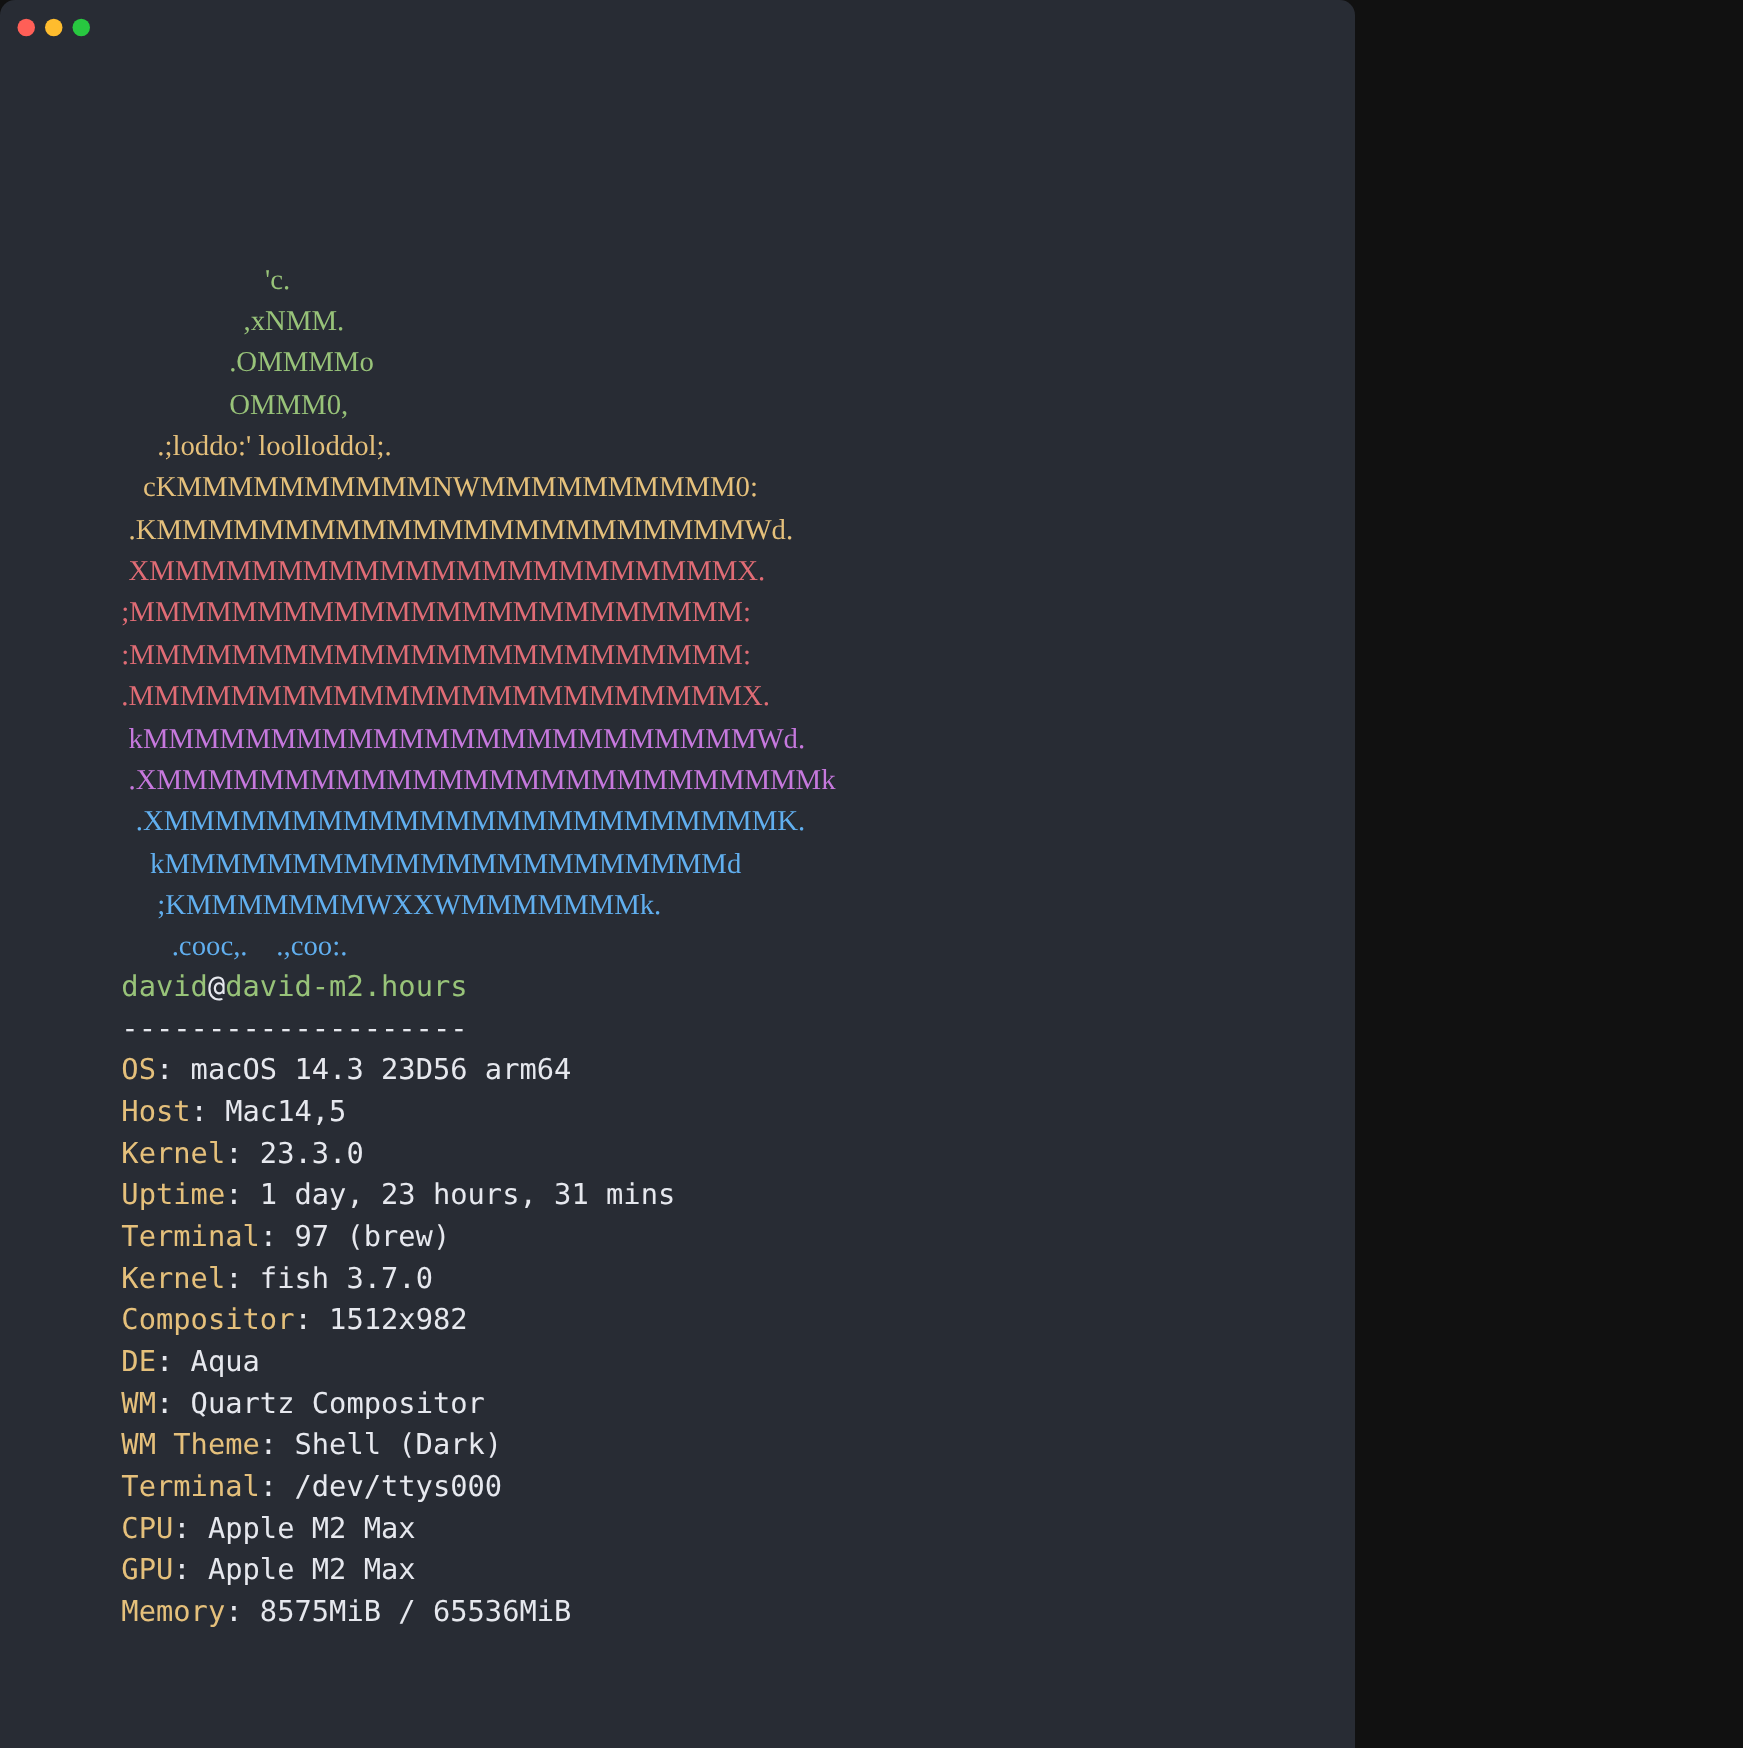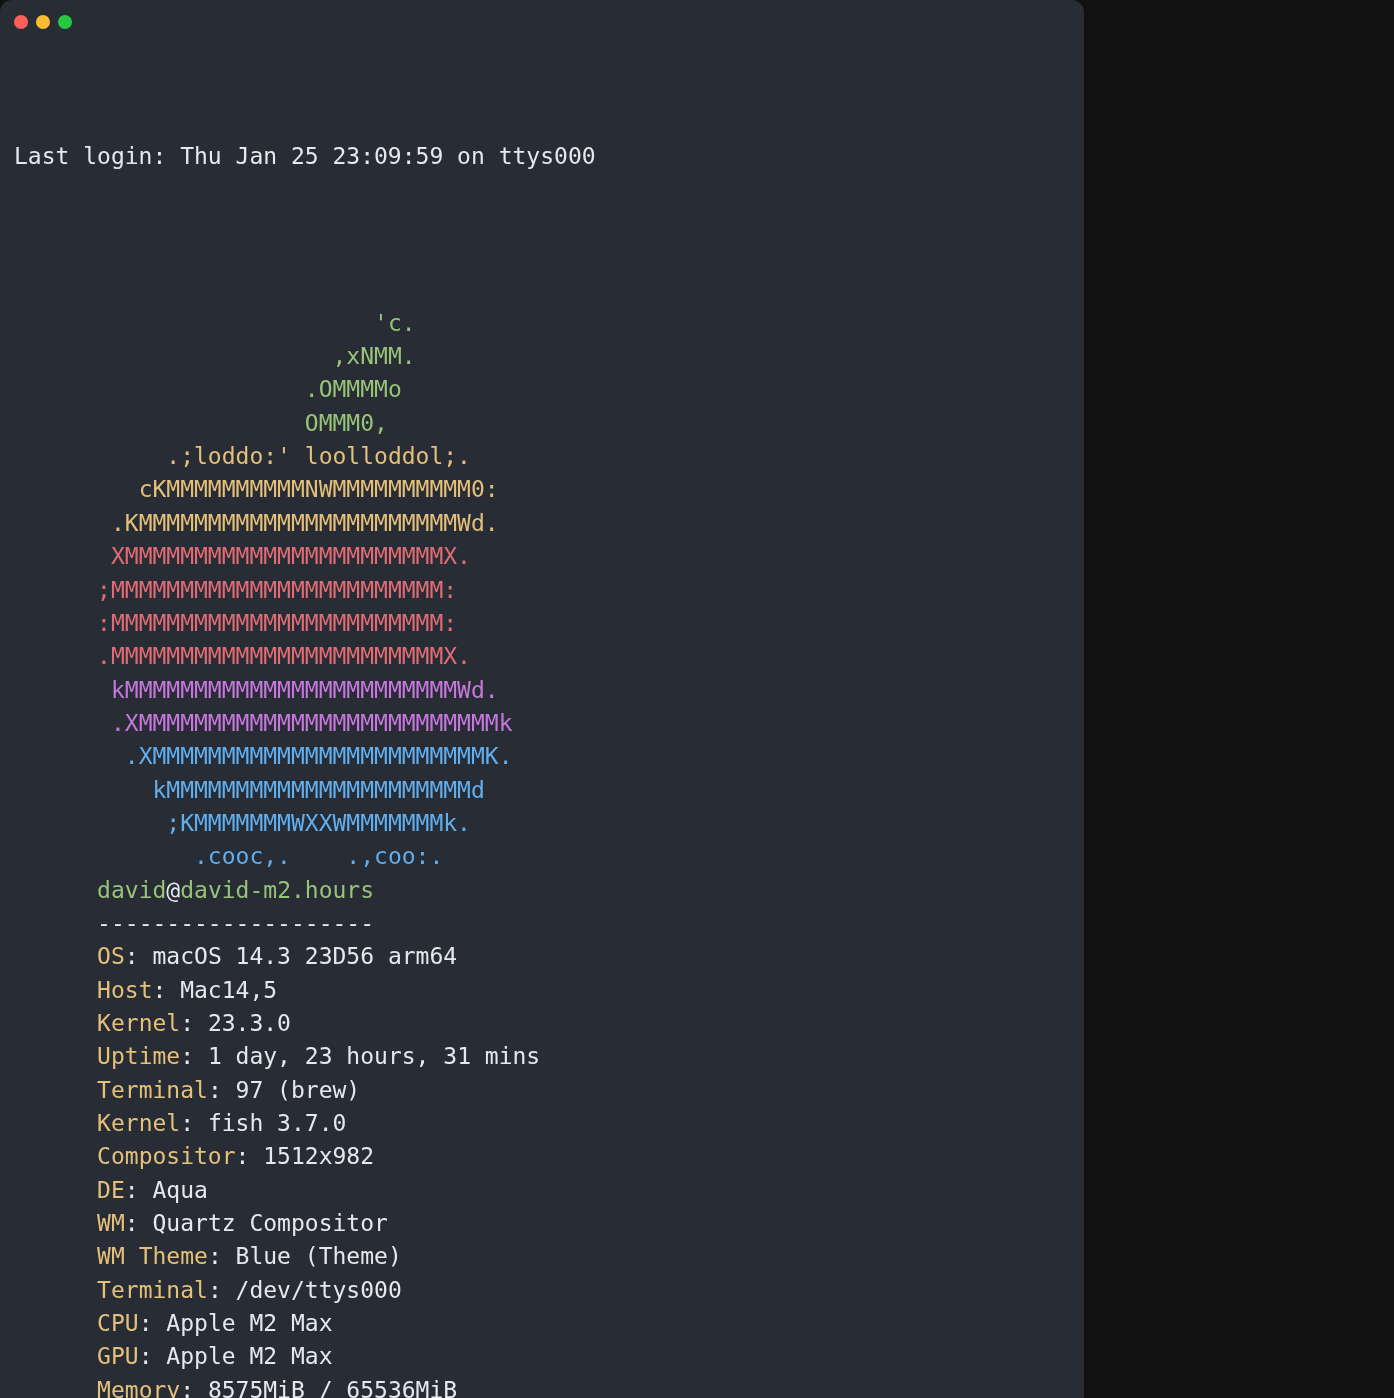--- a/index.html
+++ b/index.html
@@ -34,21 +34,21 @@
   }
   
   .titlebar{height:28px;display:flex;align-items:center;padding:8px 12px 0 14px;gap:8px;}
   .tl{width:14px;height:14px;border-radius:50%;}
   .tl.red{background:#ff5f57;}
   .tl.yel{background:#febc2e;}
   .tl.grn{background:#28c840;}
 
   .term{padding:4px 14px 10px 14px;white-space:pre;}
   .row{display:block;}
-  .logo-col{display:inline-block;width:34ch;vertical-align:top;}
+  .logo-col{display:inline-block;width:34ch;vertical-align:top;font-family:Liberation Serif, serif;}
   .info-col{display:inline-block;vertical-align:top;}
   .green{color:var(--green);}
   .yellow{color:var(--yellow);}
   .red{color:var(--red);}
   .purple{color:var(--purple);}
   .blue{color:var(--blue);}
   .white{color:#e6e8ee;}
   .bold{font-weight:400;}
 </style>
 </head>
@@ -57,21 +57,20 @@
 <div class="window">
 
   <div class="titlebar">
     <div class="tl red"></div>
     <div class="tl yel"></div>
     <div class="tl grn"></div>
   </div>
 
   <div class="term">
 
-    <div class="row white">Last login: Thu Jan 25 23:09:59 on ttys000</div>
 
     <div class="row">
       <div class="logo-col" id="logo"><span class="green">                    'c.</span>
 <span class="green">                 ,xNMM.</span>
 <span class="green">               .OMMMMo</span>
 <span class="green">               OMMM0,</span>
 <span class="yellow">     .;loddo:' loolloddol;.</span>
 <span class="yellow">   cKMMMMMMMMMMNWMMMMMMMMMM0:</span>
 <span class="yellow"> .KMMMMMMMMMMMMMMMMMMMMMMMWd.</span>
 <span class="red"> XMMMMMMMMMMMMMMMMMMMMMMMX.</span>
@@ -88,21 +87,21 @@
 <span class="white">--------------------</span>
 <span class="yellow bold">OS</span><span class="white">: macOS 14.3 23D56 arm64</span>
 <span class="yellow bold">Host</span><span class="white">: Mac14,5</span>
 <span class="yellow bold">Kernel</span><span class="white">: 23.3.0</span>
 <span class="yellow bold">Uptime</span><span class="white">: 1 day, 23 hours, 31 mins</span>
 <span class="yellow bold">Terminal</span><span class="white">: 97 (brew)</span>
 <span class="yellow bold">Kernel</span><span class="white">: fish 3.7.0</span>
 <span class="yellow bold">Compositor</span><span class="white">: 1512x982</span>
 <span class="yellow bold">DE</span><span class="white">: Aqua</span>
 <span class="yellow bold">WM</span><span class="white">: Quartz Compositor</span>
-<span class="yellow bold">WM Theme</span><span class="white">: Blue (Theme)</span>
+<span class="yellow bold">WM Theme</span><span class="white">: Shell (Dark)</span>
 <span class="yellow bold">Terminal</span><span class="white">: /dev/ttys000</span>
 <span class="yellow bold">CPU</span><span class="white">: Apple M2 Max</span>
 <span class="yellow bold">GPU</span><span class="white">: Apple M2 Max</span>
 <span class="yellow bold">Memory</span><span class="white">: 8575MiB / 65536MiB</span>
 </div>
     </div>
 
     
 
     

